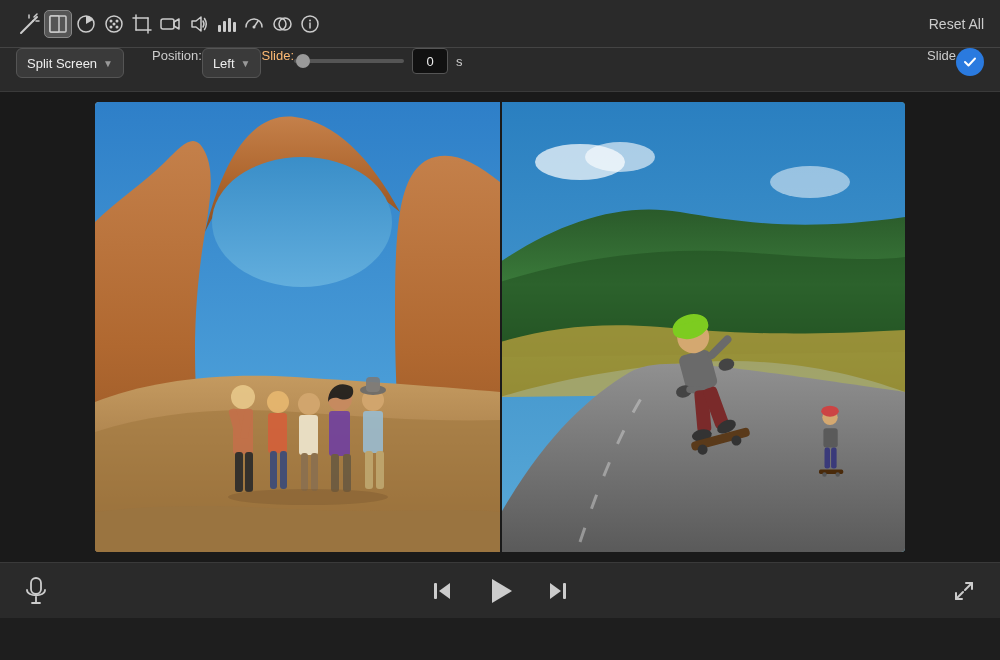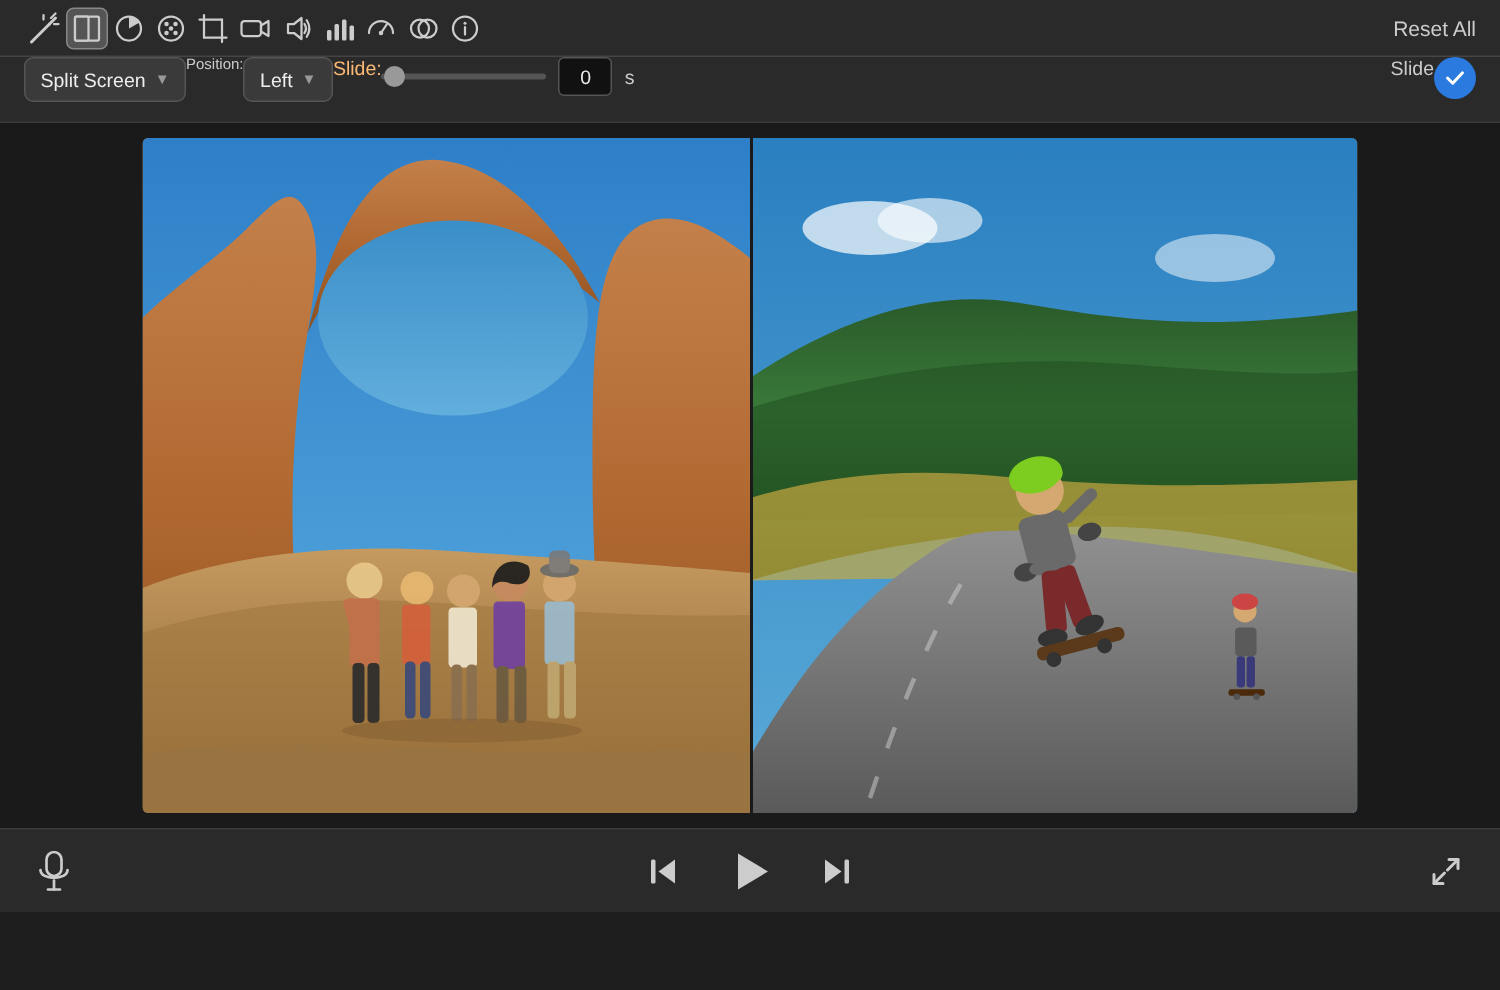--- a/index.html
+++ b/index.html
@@ -7,21 +7,21 @@
       width: 1000px;
       height: 660px;
       background: #1e1e1e;
       font-family: -apple-system, BlinkMacSystemFont, 'Helvetica Neue', Arial, sans-serif;
       color: #ccc;
       overflow: hidden;
     }
 
     
     .toolbar {
-      height: 38px;
+      height: 48px;
       background: #2a2a2a;
       border-bottom: 1px solid #444;
       display: flex;
       align-items: center;
       padding: 15px 16px;
     }
     .toolbar-icon {
       width: 28px;
       height: 28px;
       display: flex;
@@ -61,22 +61,23 @@
       font-size: 13px;
       padding: 4px 10px;
       display: flex;
       align-items: center;
       gap: 6px;
       cursor: pointer;
       height: 30px;
     }
     .dropdown .arrow { font-size: 10px; color: #999; }
     .label-text {
-      font-size: 10px;
-      color: #ccc;
+      font-size: 13px;
+      color: #ccc;
+      margin-left: 28px;
     }
     .slide-label {
       font-size: 13px;
       color: #fdba74;
     }
     .slider-container {
       display: flex;
       align-items: center;
       gap: 8px;
     }

